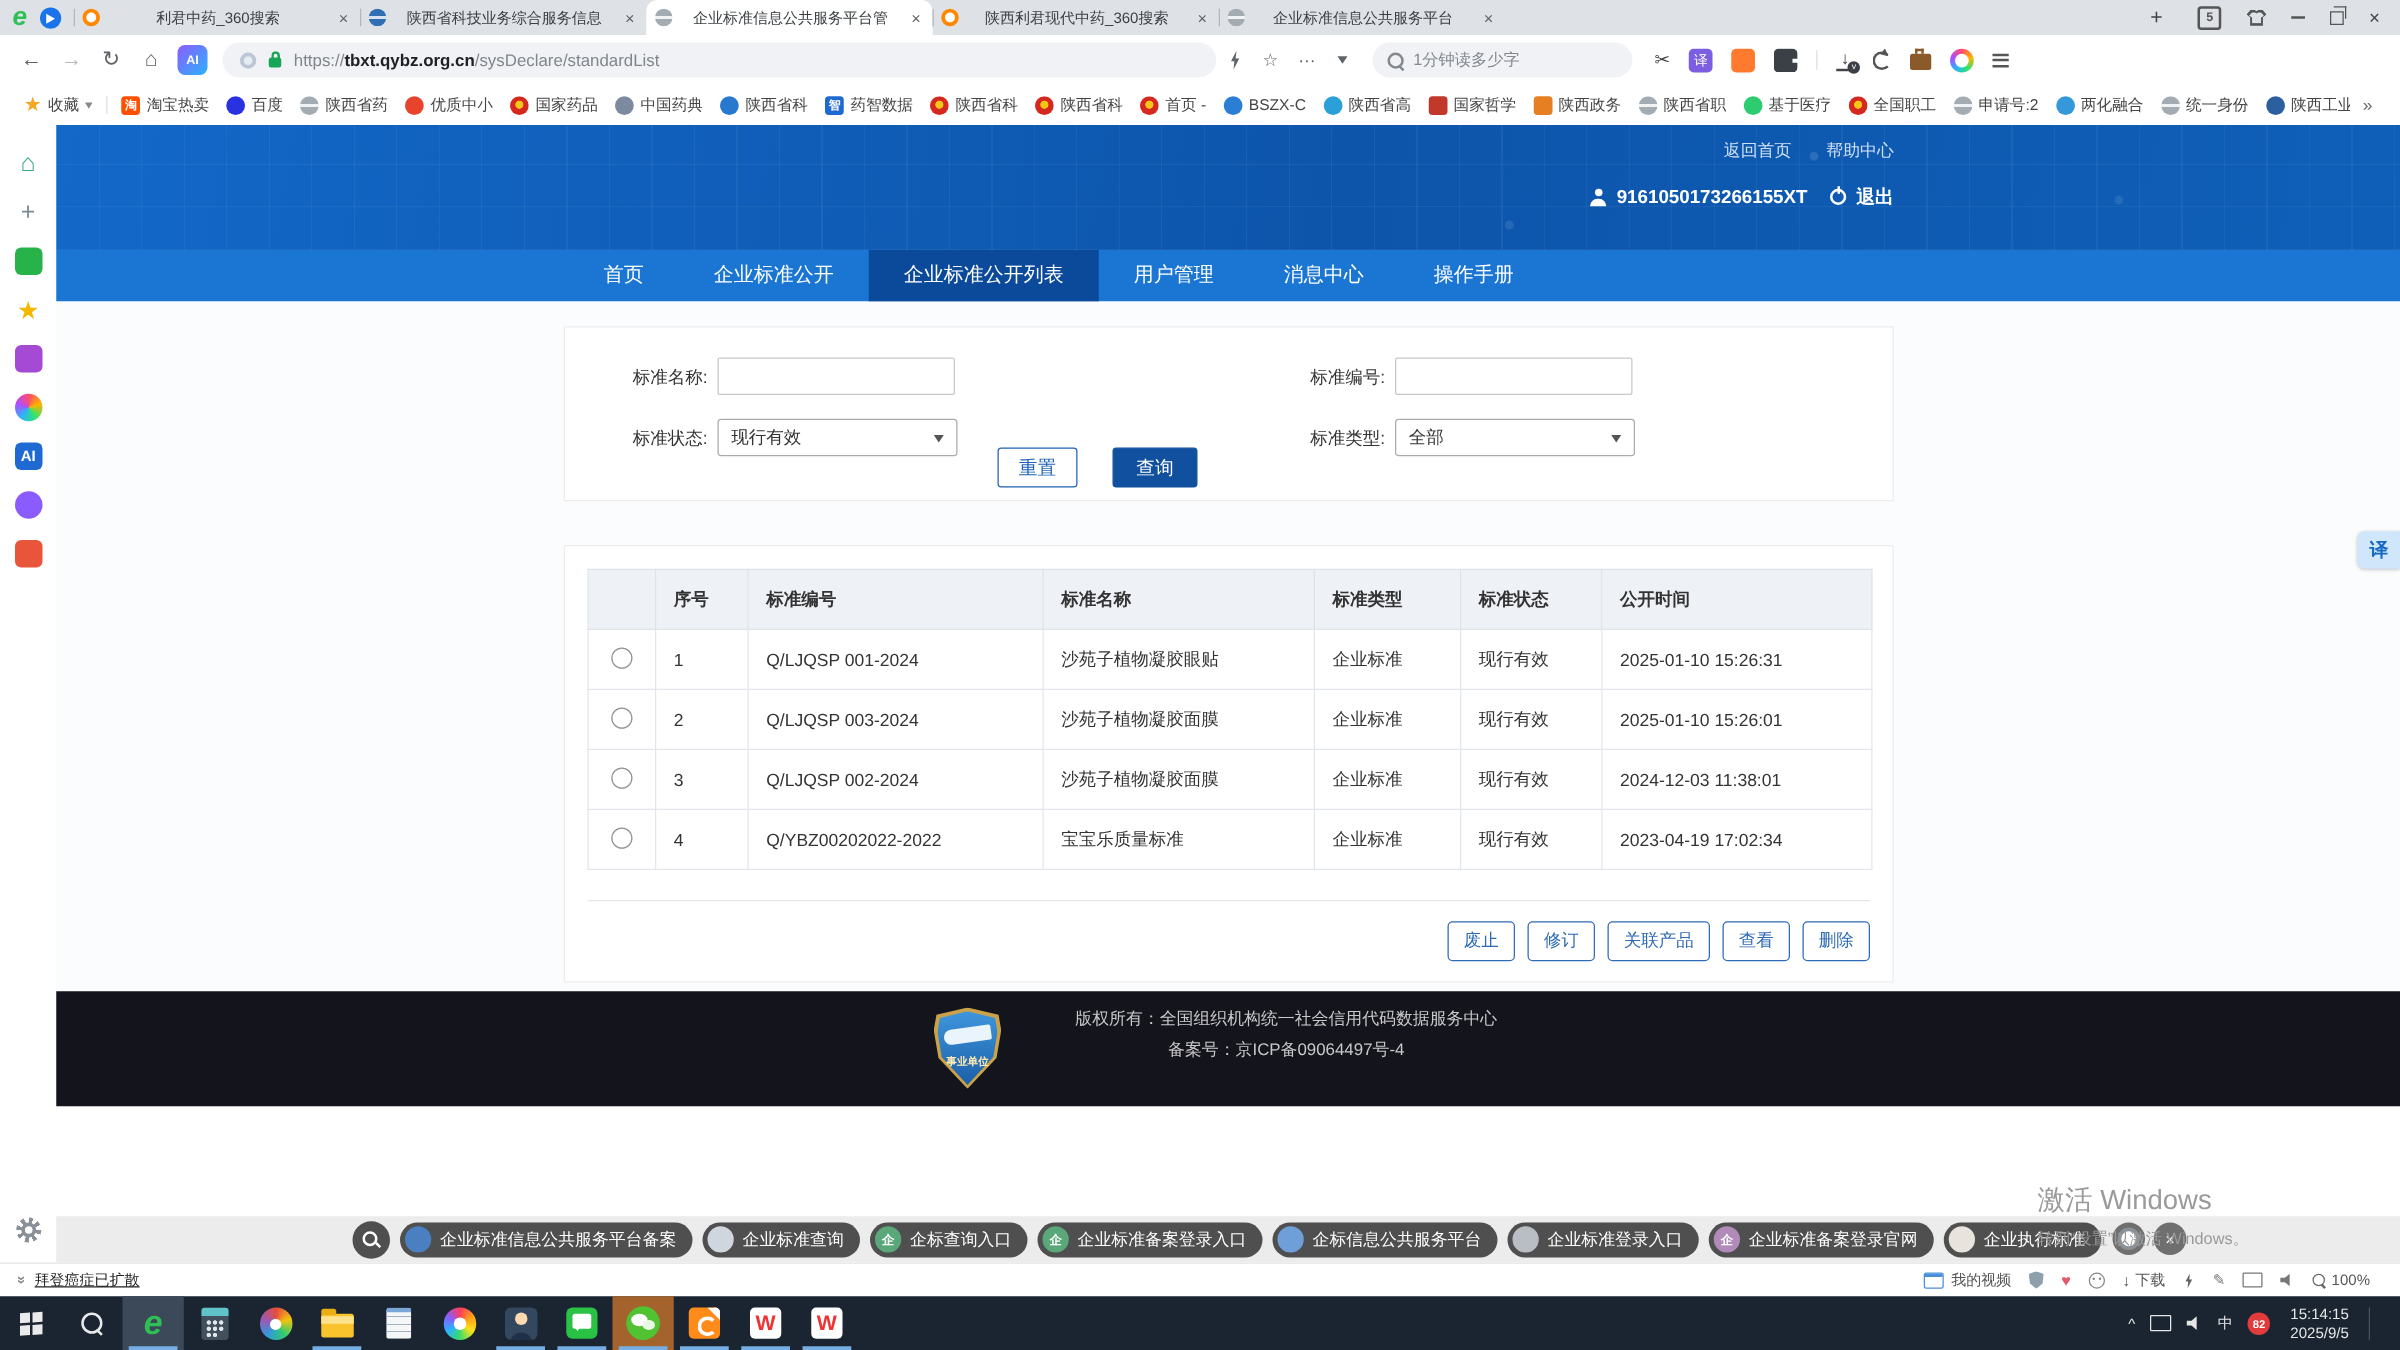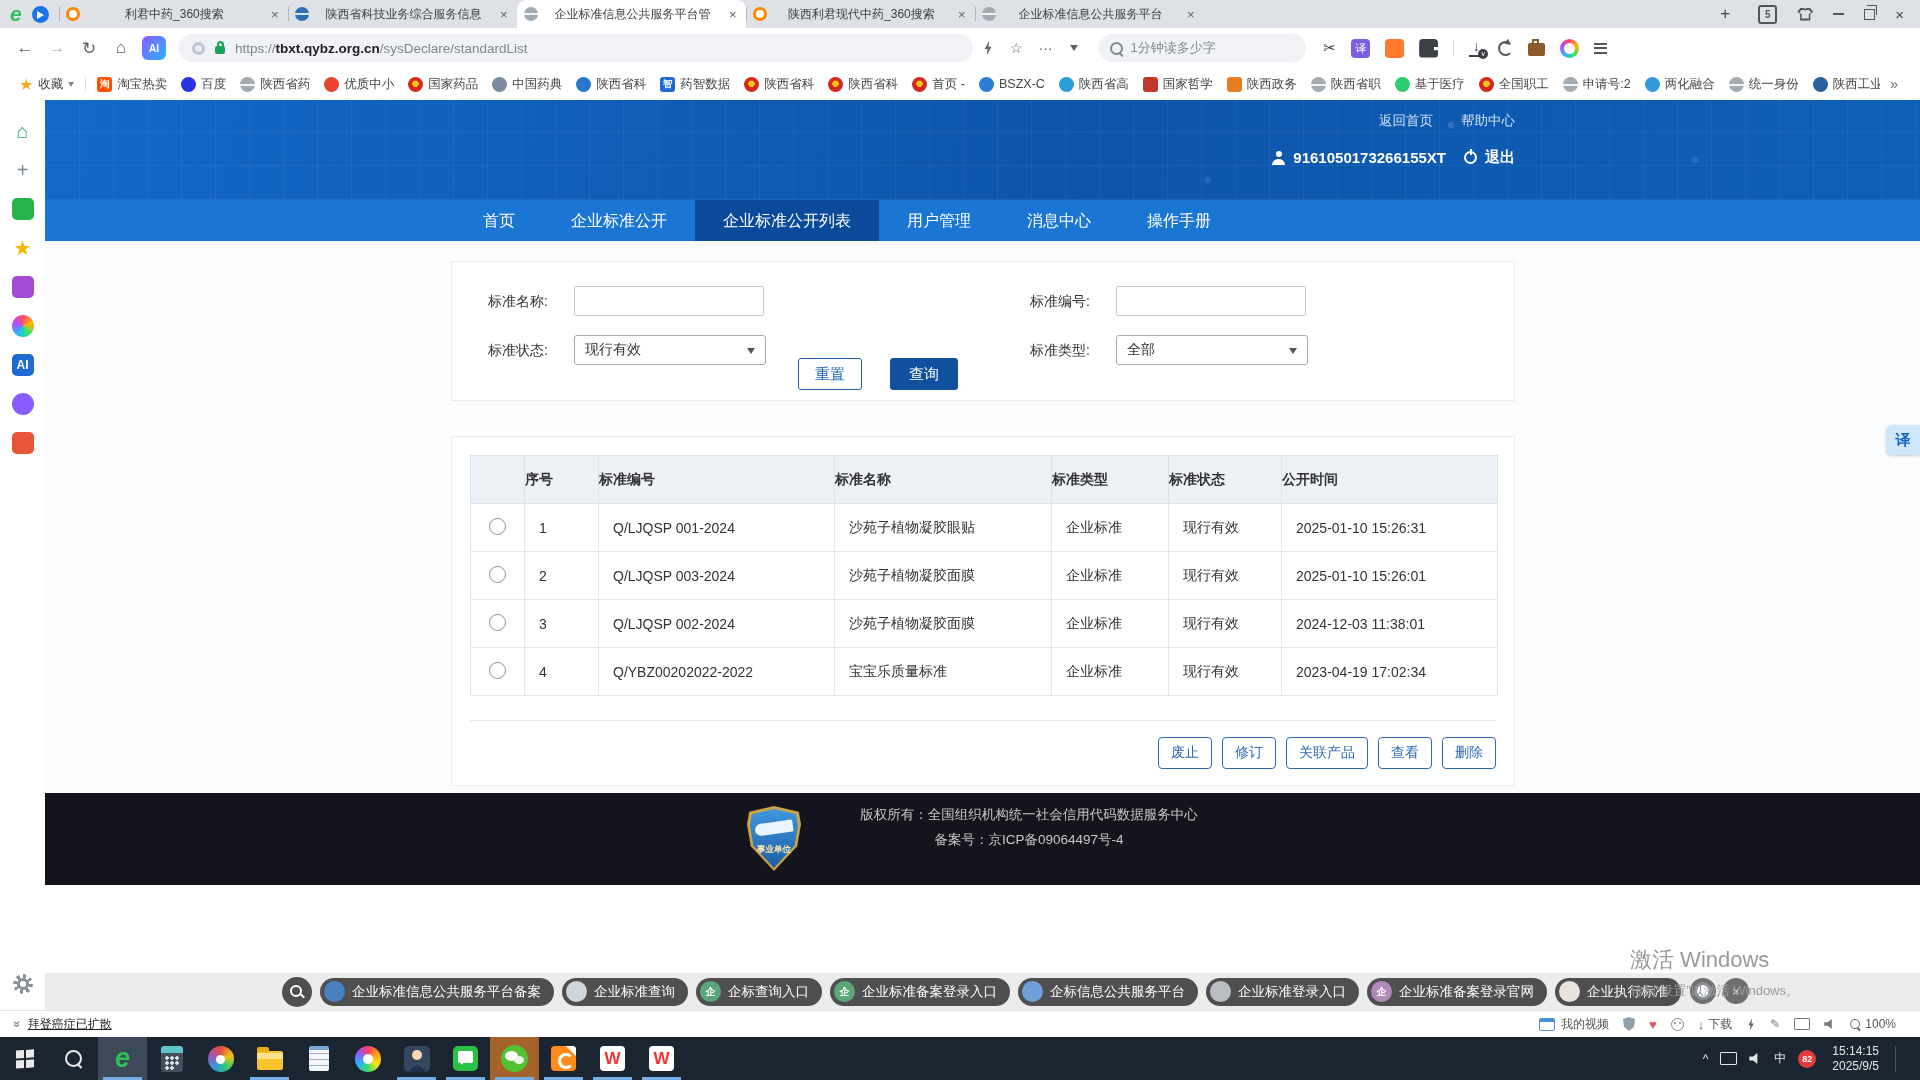--- a/index.html
+++ b/index.html
@@ -107,32 +107,32 @@
   .person::after{content:'';position:absolute;left:0;bottom:-1px;width:13px;height:6px;border-radius:7px 7px 0 0;background:#fff;}
   .power{width:13px;height:13px;border:2px solid #fff;border-radius:50%;position:relative;box-sizing:border-box;margin-left:10px;}
   .power::after{content:'';position:absolute;left:3.5px;top:-4px;width:2px;height:6px;background:#fff;}
   #pnav{height:41px;background:#1b76d3;display:flex;padding-left:410px;flex:none;}
   .nitem{padding:0 28px;line-height:41px;color:#fff;font-size:16px;white-space:nowrap;}
   .nitem.active{background:#0b4a9a;}
 
   #pbody{flex:1;}
   .card{width:1064px;margin-left:406px;background:#fff;border:1px solid #ececec;box-sizing:border-box;}
   #card-form{margin-top:20px;height:140px;position:relative;font-size:14px;color:#333;}
-  .flabel{position:absolute;width:96px;text-align:center;line-height:30px;}
+  .flabel{position:absolute;width:96px;text-align:right;line-height:30px;}
   .ftext{position:absolute;width:190px;height:30px;border:1px solid #c8c8c8;border-radius:2px;box-sizing:border-box;background:#fff;}
   .fselect{position:absolute;width:192px;height:30px;border:1px solid #aaa;border-radius:3px;box-sizing:border-box;background:#fff;display:flex;align-items:center;padding:0 10px;justify-content:space-between;}
   .fselect .sc{width:0;height:0;border:4px solid transparent;border-top:6px solid #555;margin-top:5px;}
   .fbtns{position:absolute;left:0;right:210px;bottom:10px;display:flex;justify-content:center;gap:28px;}
   .btn{height:30px;border-radius:3px;font-size:15px;display:flex;align-items:center;justify-content:center;font-family:inherit;}
   .btn.reset{width:62px;background:#fff;border:1px solid #1f62b0;color:#1f62b0;}
   .btn.query{width:66px;background:#10509e;border:1px solid #10509e;color:#fff;}
 
   #card-table{margin-top:35px;padding:18px 18px 16px;}
   table{border-collapse:collapse;font-size:14px;color:#333;table-layout:fixed;width:1027px;}
-  th{background:#eef1f5;height:45px;font-weight:600;text-align:left;padding-left:0;border:1px solid #dfe3e8;}
+  th{background:#eef1f5;height:45px;font-weight:600;text-align:left;padding-left:14px;border:1px solid #dfe3e8;}
   td{height:45px;text-align:left;padding-left:14px;border:1px solid #e3e7ec;background:#fff;}
   td.rc,th.rc{padding-left:0;text-align:center;}
   .radio{display:inline-block;width:15px;height:15px;border:1px solid #919191;border-radius:50%;background:#fff;}
   .divider{margin-top:24px;border-top:1px solid #e6e6e6;}
   .actions{display:flex;justify-content:flex-end;gap:10px;margin-top:16px;}
   .abtn{height:30px;padding:0 12px;border:1px solid #2f6bb3;border-radius:4px;color:#2f6bb3;background:#fff;font-size:14px;display:flex;align-items:center;}
 
   #pfoot{height:92px;background:#14141d;position:relative;color:#c8c8c8;font-size:13.5px;flex:none;}
   .shield{position:absolute;left:702px;top:13px;width:54px;height:65px;background:#c9a24a;
     clip-path:polygon(50% 0,96% 9%,100% 28%,93% 62%,50% 100%,7% 62%,0 28%,4% 9%);}

